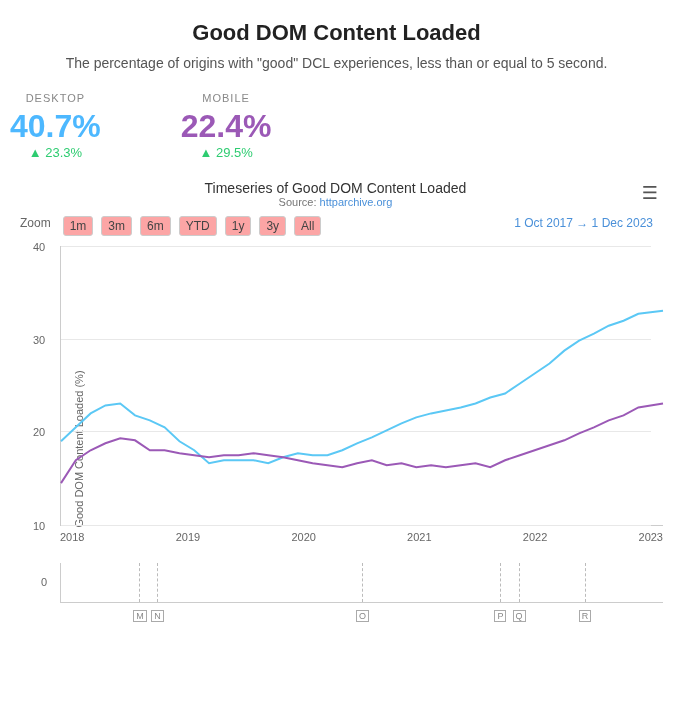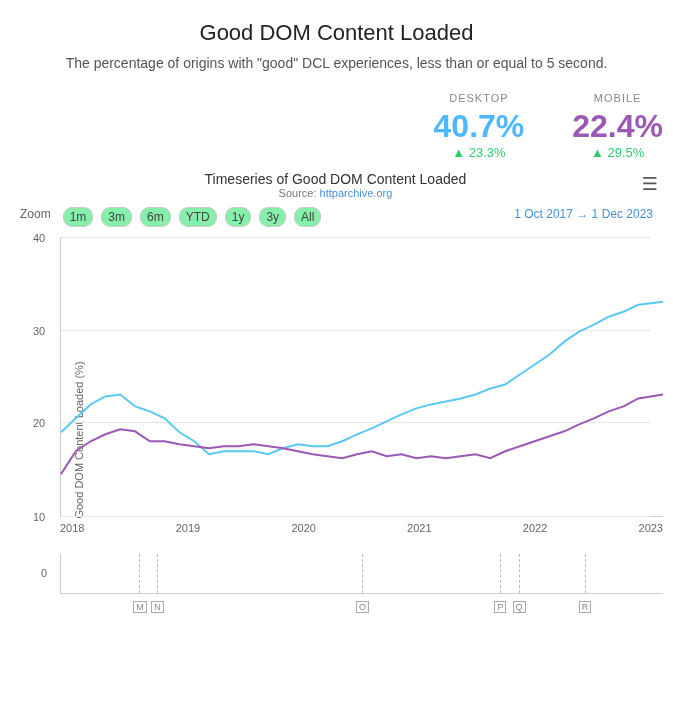--- a/index.html
+++ b/index.html
@@ -10,36 +10,36 @@
       min-height: 702px;
       color: #333;
     }
     .page-container {
       width: 673px;
       padding: 20px 10px 10px;
     }
     .main-title {
       text-align: center;
       font-size: 22px;
-      font-weight: normal;
+      font-weight: bold;
       color: #222;
       margin-bottom: 8px;
     }
     .subtitle {
       text-align: center;
       font-size: 14px;
       color: #555;
       margin-bottom: 18px;
       line-height: 1.4;
     }
     .metrics-row {
       display: flex;
-      justify-content: flex-end;
-      gap: 48px;
-      margin-bottom: 11px;
+      justify-content: flex-start;
+      gap: 80px;
+      margin-bottom: 20px;
     }
     .metric-block {
       text-align: center;
     }
     .metric-label {
       font-size: 11px;
       color: #888;
       letter-spacing: 1px;
       margin-bottom: 4px;
     }
@@ -103,23 +103,23 @@
     }
     .zoom-label {
       font-size: 12px;
       color: #666;
       margin-right: 4px;
     }
     .zoom-btn {
       font-size: 12px;
       padding: 2px 6px;
       border: 1px solid #ccc;
-      background: #86efac;
+      background: #fca5a5;
       cursor: pointer;
-      border-radius: 9px;
+      border-radius: 3px;
       color: #444;
     }
     .date-range {
       font-size: 12px;
       color: #4a90d9;
       margin-left: auto;
       padding-right: 10px;
     }
     .chart-wrapper {
       position: relative;

